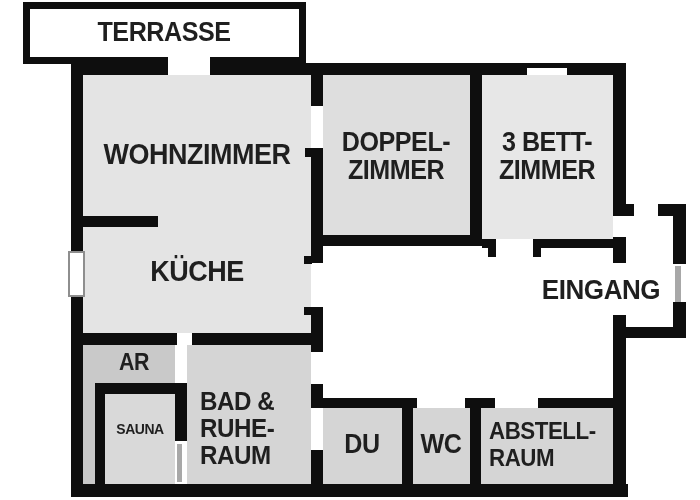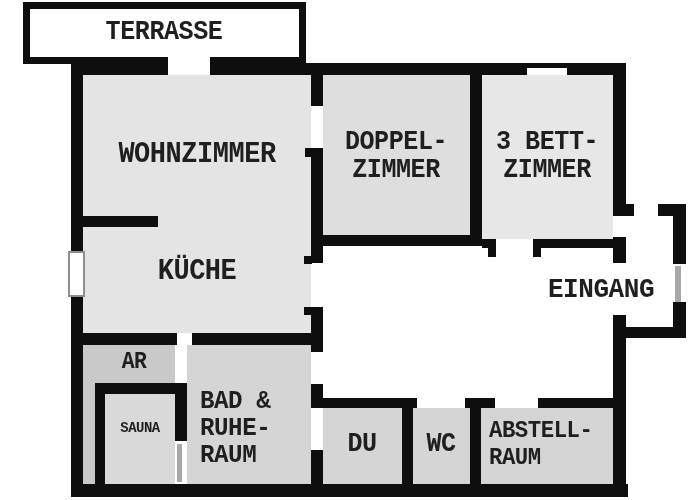--- a/index.html
+++ b/index.html
@@ -1,18 +1,18 @@
 <!DOCTYPE html>
 <html style="--bg: #ffffff; --wall: #0e0e0e; --label: #1f1f1f; --door-leaf: #a8a8a8; --room-light: #e4e4e4; --room-mid: #dedede; --room-bett: #e7e7e7; --room-service: #d5d5d5; --room-ar: #c9c9c9; --room-sauna: #d9d9d9;"><head>
 <meta charset="utf-8">
 <style>
   html,body{margin:0;padding:0;background:var(--bg,#fff);}
   #plan{
     position:relative;width:700px;height:500px;background:var(--bg,#fff);
-    font-family:Liberation Mono, monospace;overflow:hidden;
+    font-family:Liberation Sans, sans-serif;overflow:hidden;
   }
   #plan div{position:absolute;box-sizing:border-box;}
   .w{background:var(--wall,#0e0e0e);}
   .f-main{background:var(--room-light,#e4e4e4);}
   .f-doppel{background:var(--room-mid,#dedede);}
   .f-bett{background:var(--room-bett,#e7e7e7);}
   .f-ar{background:var(--room-ar,#c9c9c9);}
   .f-sauna{background:var(--room-sauna,#d9d9d9);}
   .f-serv{background:var(--room-service,#d5d5d5);}
   .leaf{background:var(--door-leaf,#a8a8a8);}

